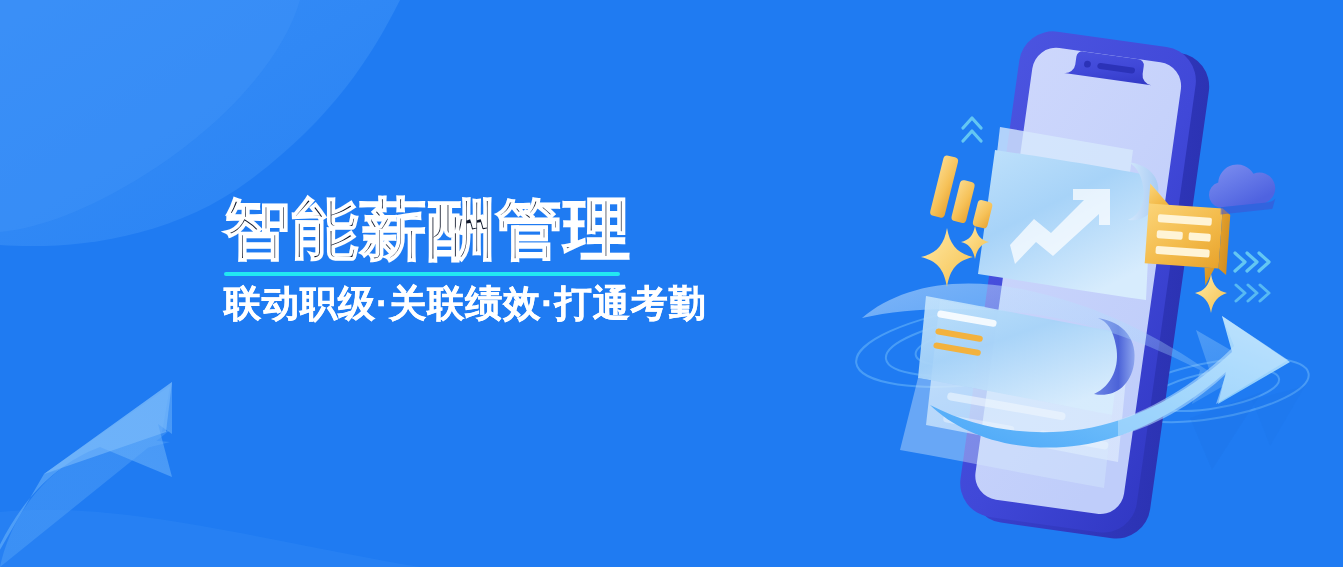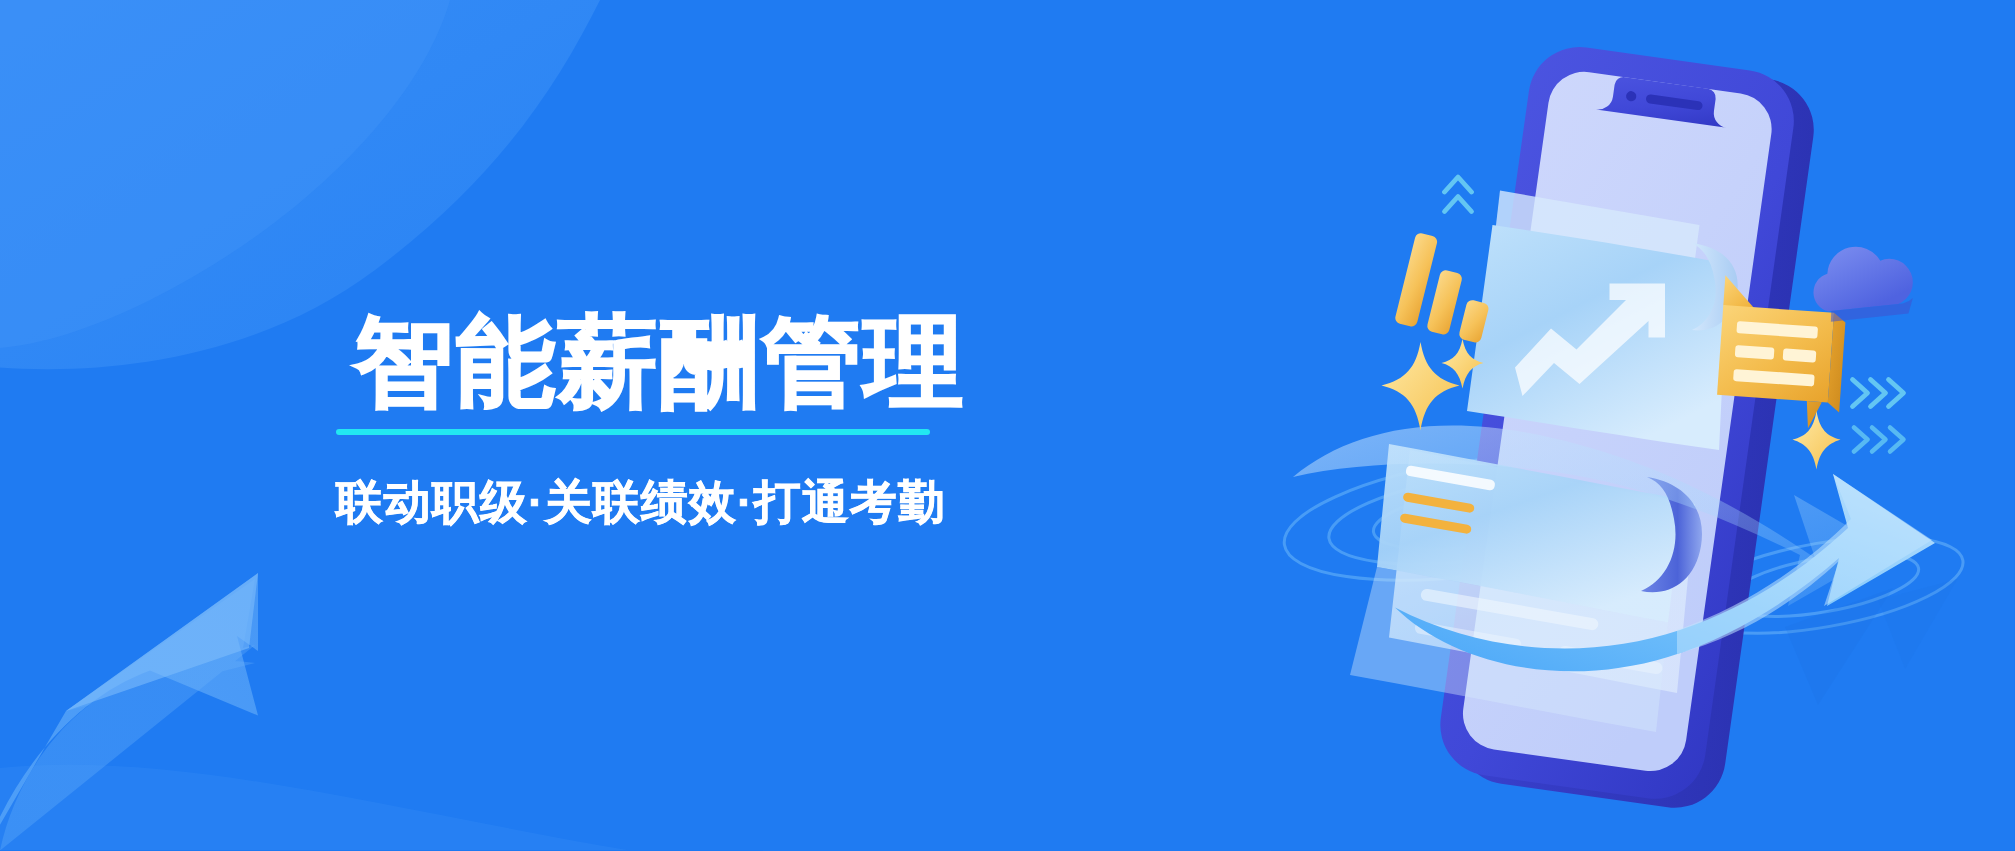--- a/index.html
+++ b/index.html
@@ -22,36 +22,36 @@
     position: absolute;
     left: 224px;
     top: 196px;
     width: 404px;
     z-index: 40;
   }
   #headline {
     font-size: 66px;
     line-height: 1.0;
     font-weight: 700;
-    color: #ffffff;
+    color: #0f172a;
     letter-spacing: 2px;
     white-space: nowrap;
-    margin: 12px;
+    margin: 0;
     -webkit-text-stroke: 1.6px #ffffff;
   }
   #divider {
     margin-top: 10px;
     width: 396px;
     height: 4px;
     background: #22e8f2;
     border-radius: 2px;
   }
   #subheadline {
-    margin-top: 24px;
-    font-size: 31px;
+    margin-top: 3px;
+    font-size: 37px;
     font-weight: 700;
     color: #ffffff;
     letter-spacing: 1px;
     white-space: nowrap;
     text-align: center;
     -webkit-text-stroke: 0.5px #ffffff;
   }
 </style>
 </head>
 <body>

